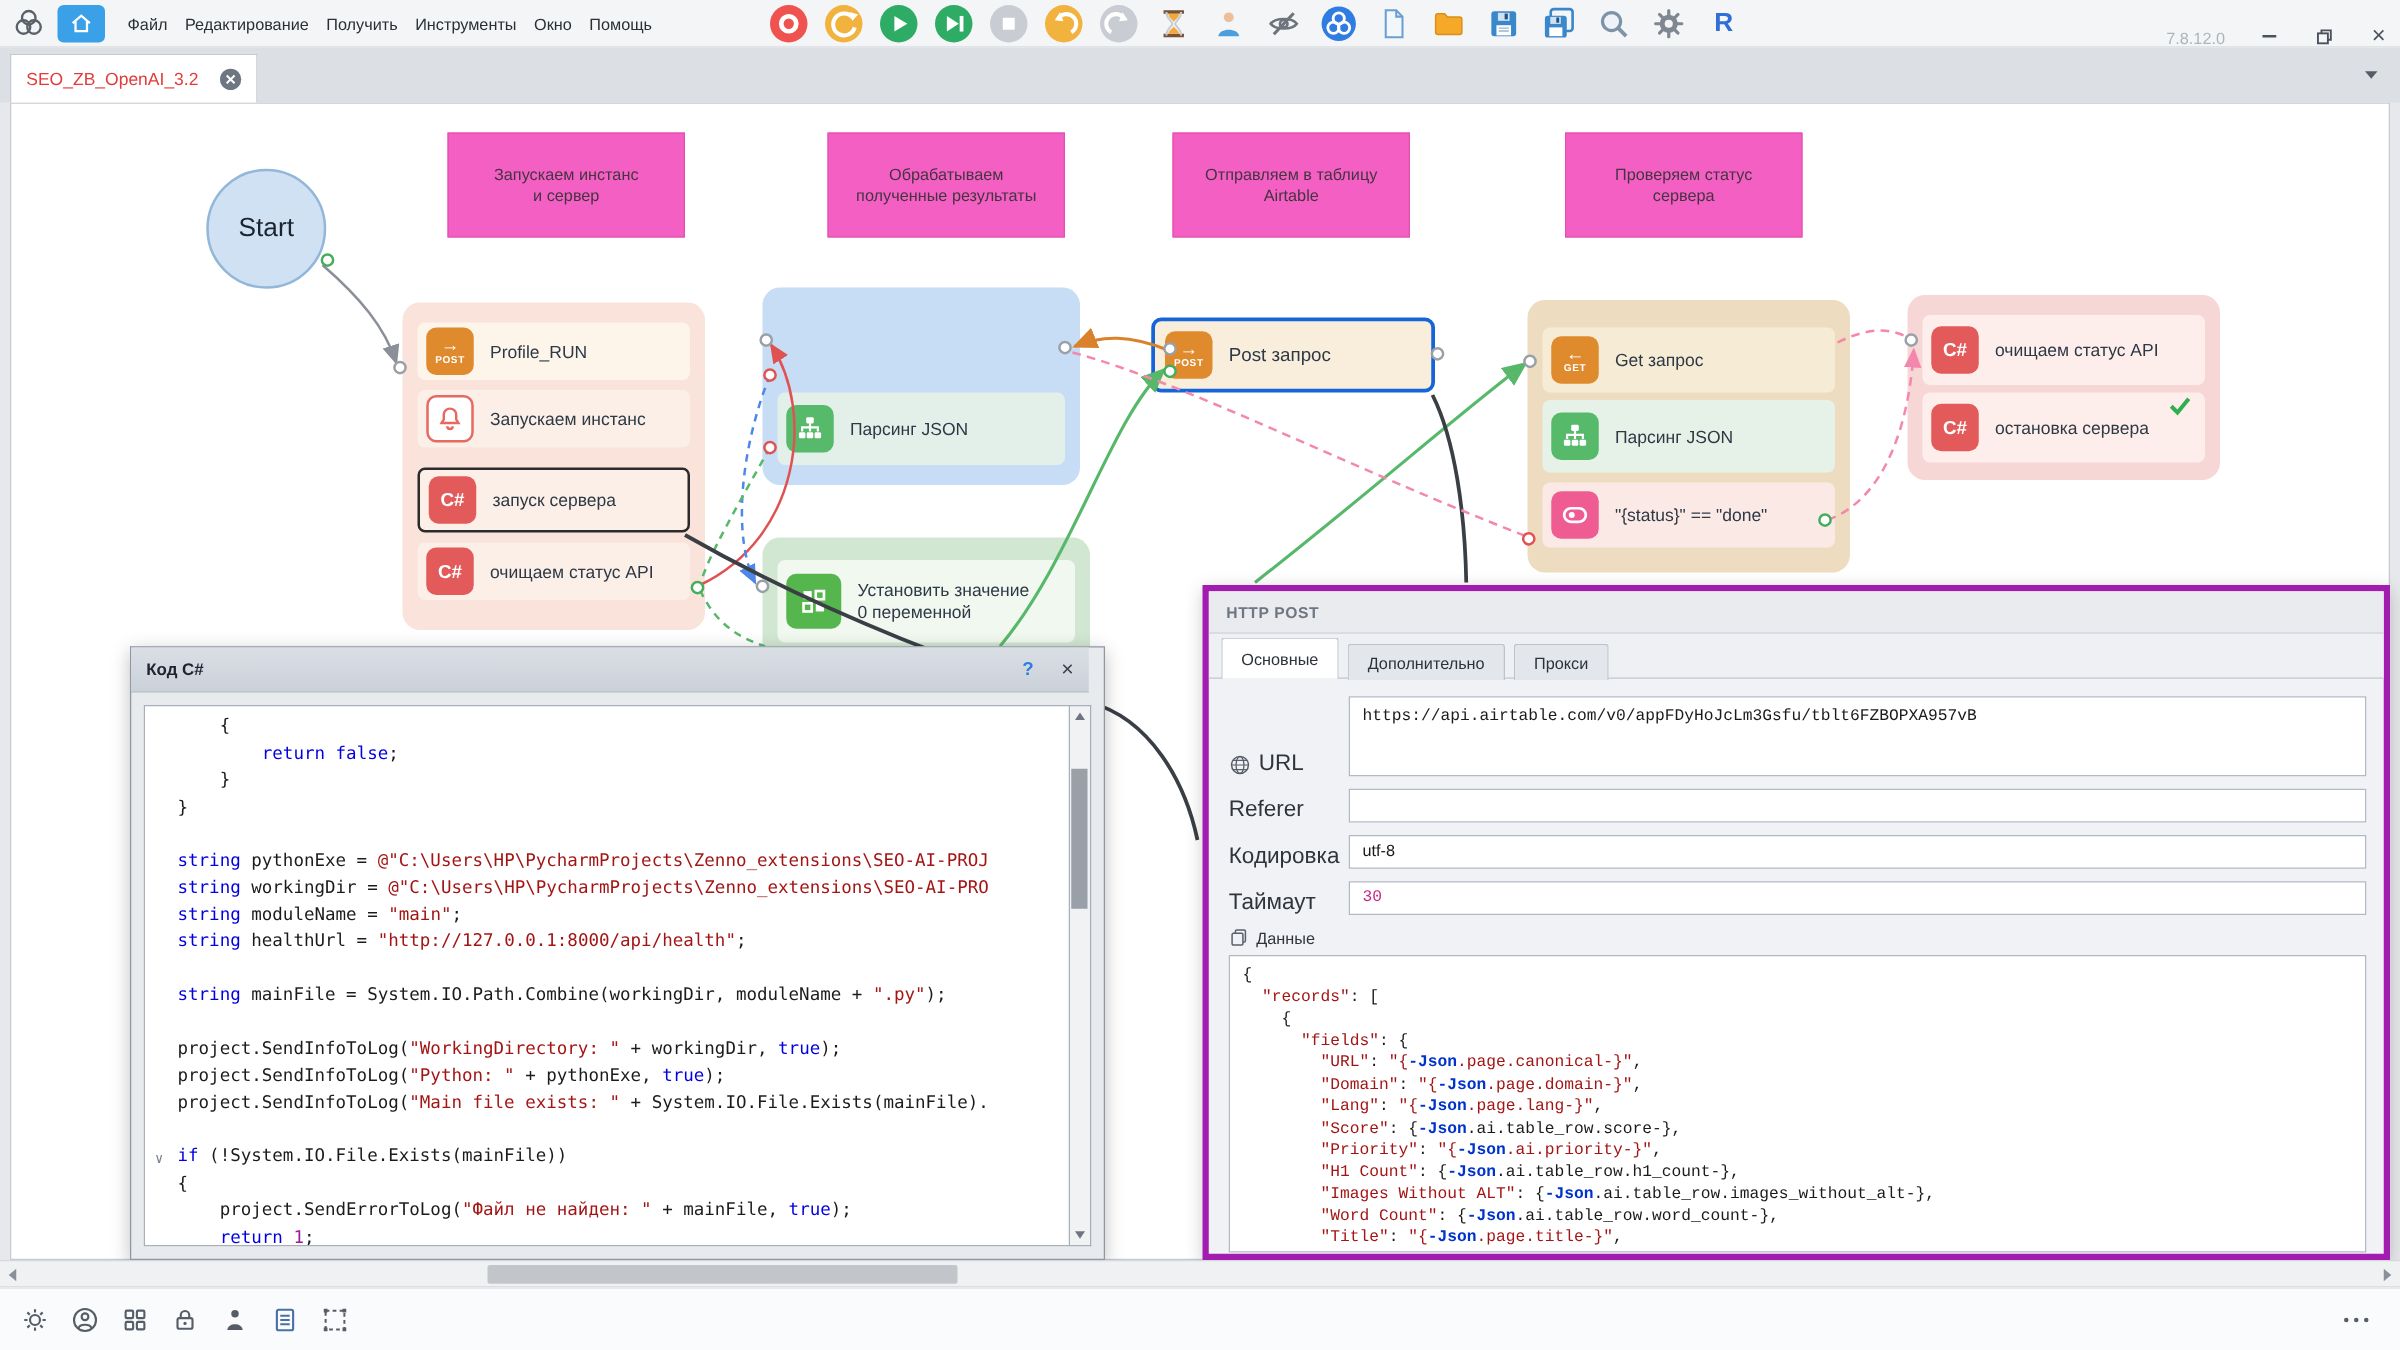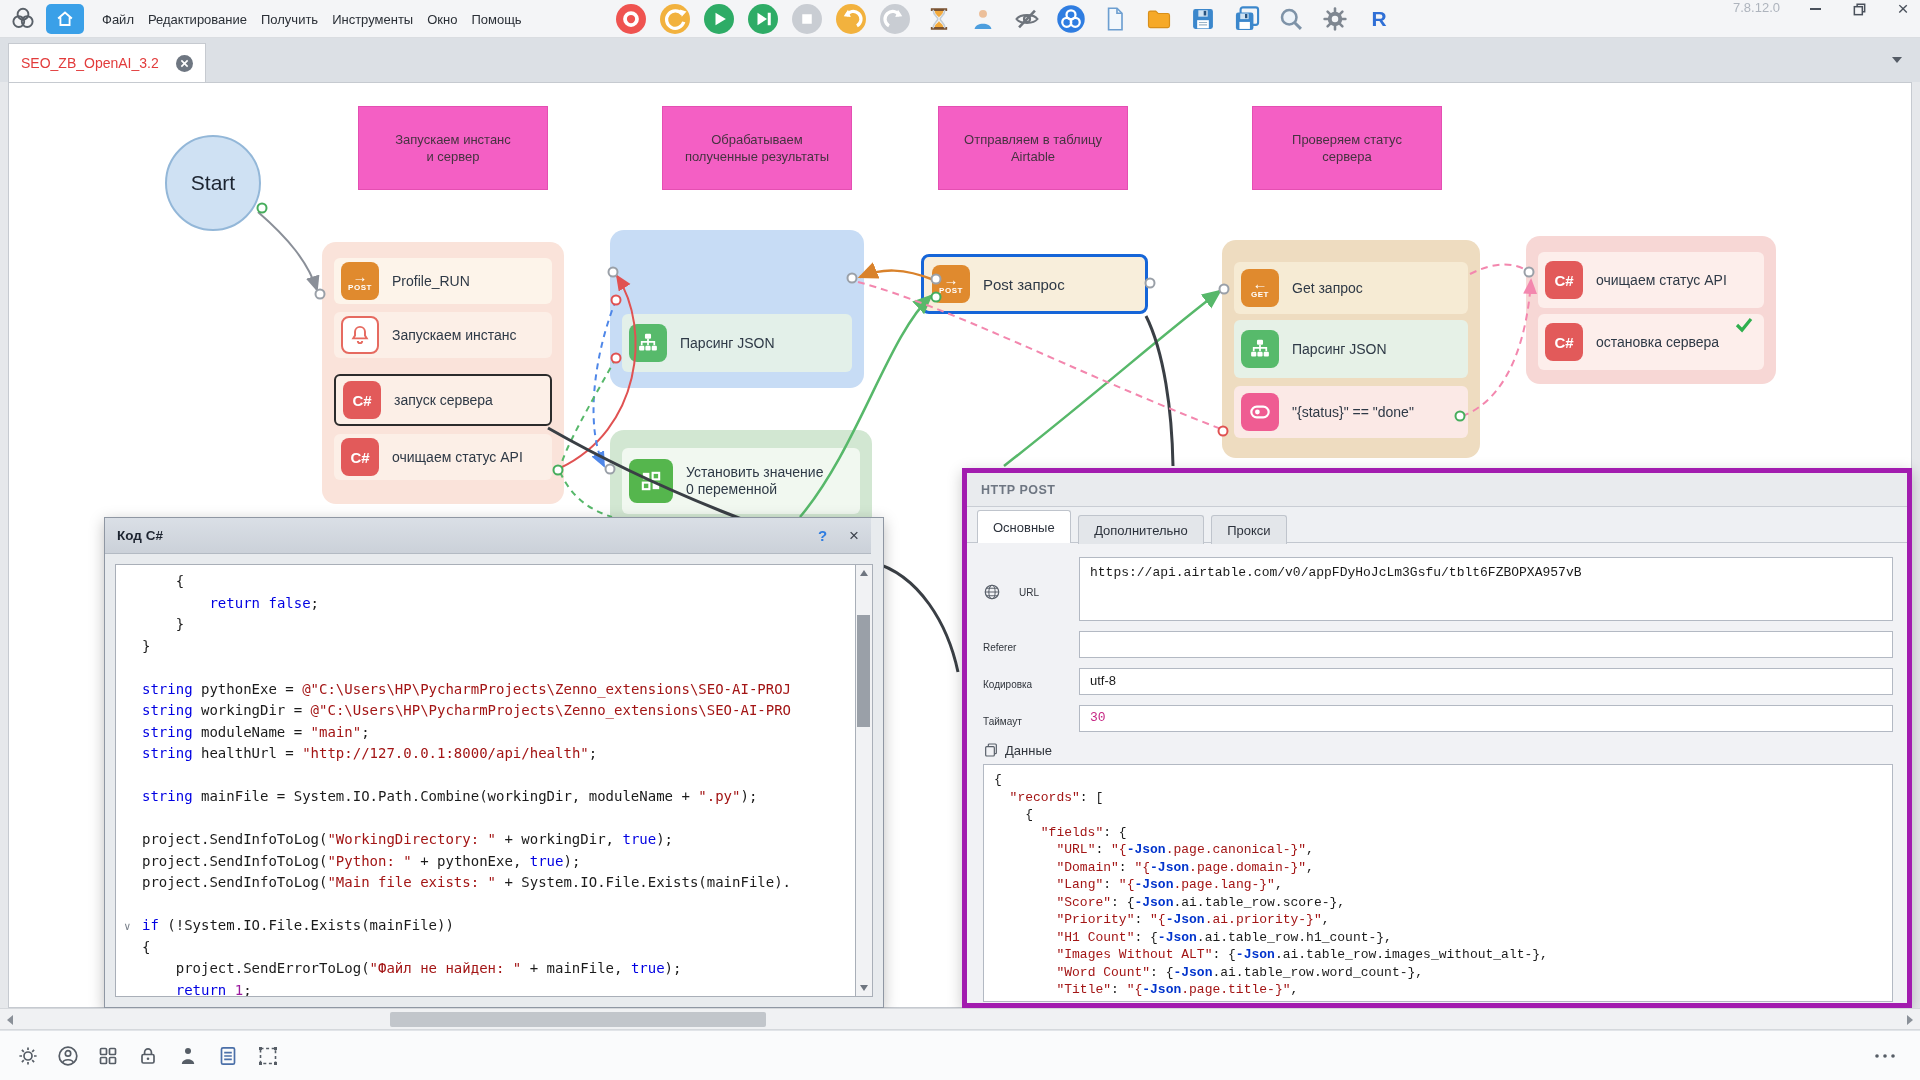--- a/index.html
+++ b/index.html
@@ -11,21 +11,21 @@
   .menubar{position:absolute;left:0;top:0;width:1920px;height:38px;background:#f4f5f7;border-bottom:1px solid #dadde1;z-index:50}
   .logo{position:absolute;left:10px;top:6px;width:26px;height:26px}
   .home-btn{position:absolute;left:46px;top:4px;width:38px;height:30px;background:#3aa0e8;border-radius:5px;display:flex;align-items:center;justify-content:center}
   .menu-items{position:absolute;left:102px;top:0;height:38px;display:flex;gap:14px;align-items:center;font-size:13px;color:#2a2f36}
   .menu-items span{cursor:default}
   .tbar{position:absolute;left:616px;top:4px;display:flex;gap:14px;align-items:center}
   .tbtn{width:30px;height:30px;border-radius:50%;display:flex;align-items:center;justify-content:center;flex:0 0 auto}
   .tflat{width:30px;height:30px;display:flex;align-items:center;justify-content:center;flex:0 0 auto}
   .bg-red{background:#ef5350}.bg-amber{background:#f2b23e}.bg-green{background:#2eac66}.bg-gray{background:#c9cdd3}
   .r-letter{font-size:21px;font-weight:bold;color:#2f6fd6}
-  .win-right{position:absolute;right:8px;top:0;height:38px;display:flex;align-items:flex-start;gap:26px}
+  .win-right{position:absolute;right:8px;top:0;height:38px;display:flex;align-items:flex-end;gap:26px}
   .version{font-size:13px;color:#aeb4bd}
   .wbtn{width:18px;height:18px;display:flex;align-items:center;justify-content:center}
   .wmin{width:11px;border-top:2px solid #4a515c}
   .wclose{font-size:19px;color:#4a515c;line-height:18px}
 
   
   .tabbar{position:absolute;left:0;top:38px;width:1920px;height:44px;background:#dce0e5;z-index:40}
   .tab{position:absolute;left:8px;top:5px;width:198px;height:39px;background:#fff;border:1px solid #c6cad0;border-bottom:none;display:flex;align-items:center;padding:0 12px;gap:12px}
   .tab-title{font-size:14px;color:#e23b3b;flex:1}
   .tab-close{width:17px;height:17px;border-radius:50%;background:#6e7681;display:flex;align-items:center;justify-content:center}
@@ -84,21 +84,21 @@
   .tk-r{color:#a31515}.tk-b{color:#0033cc;font-weight:bold}
 
   
   .hp{position:absolute;left:962px;top:468px;width:950px;height:540px;background:#f1f2f5;border:5px solid #a21caf;box-shadow:0 4px 14px rgba(0,0,0,.22);z-index:11;overflow:hidden}
   .hp-header{height:34px;background:#e9ebee;border-bottom:1px solid #c9cdd4;display:flex;align-items:center;padding:0 14px;font-size:12.5px;font-weight:bold;letter-spacing:.5px;color:#6e7682}
   .hp-tabs{height:36px;background:#eef0f3;border-bottom:1px solid #c2c7cf;padding-left:10px;position:relative}
   .hp-tab{display:inline-block;margin-right:3px;padding:0 15px;height:29px;line-height:29px;font-size:13px;background:#e3e6ea;border:1px solid #bfc4cc;border-bottom:none;border-radius:3px 3px 0 0;color:#2c323c;position:relative;top:6px}
   .hp-tab.active{background:#fff;height:33px;line-height:33px;top:3px;z-index:2}
   .hp-body{padding:14px 14px 0 16px}
   .fr{display:flex;margin-bottom:10px}
-  .fl{width:96px;flex:0 0 auto;font-size:10px;color:#30353c;padding-top:5px;display:flex;gap:18px;align-items:center}
+  .fl{width:96px;flex:0 0 auto;font-size:18px;color:#30353c;padding-top:5px;display:flex;gap:6px;align-items:flex-end}
   .fi{flex:1;background:#fff;border:1px solid #b3b9c3;padding:4px 10px;font-size:13px;color:#1a1a1a;min-height:27px}
   .fi.url{height:64px;font-family:"Liberation Mono",monospace;padding-top:7px}
   .fi.timeout{color:#c62884;font-family:"Liberation Mono",monospace}
   .data-label{display:flex;gap:6px;align-items:center;font-size:13px;color:#30353c;margin:2px 0 6px 0}
   .jsonbox{background:#fff;border:1px solid #b3b9c3;padding:6px 10px;font-family:"Liberation Mono",monospace;font-size:13px;line-height:17.5px;height:238px;overflow:hidden}
 
   
   .scrollband{position:absolute;left:0;top:1008px;width:1920px;height:22px;background:#f0f1f3;border-top:1px solid #d5d8dc;border-bottom:1px solid #d5d8dc;z-index:20}
   .hthumb{position:absolute;left:390px;top:3px;width:376px;height:15px;background:#c2c6cb;border-radius:2px}
   .harr{position:absolute;top:6px;width:0;height:0;border-top:5px solid transparent;border-bottom:5px solid transparent}

